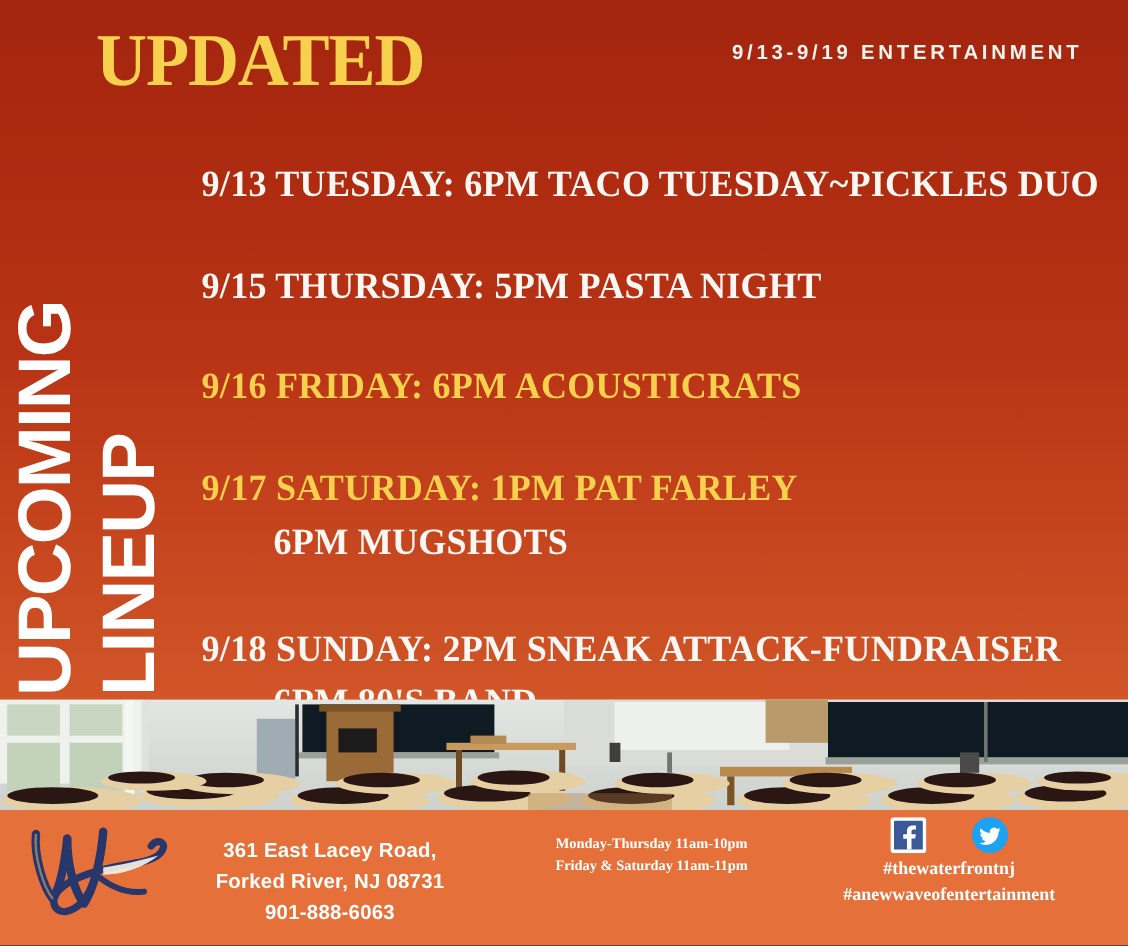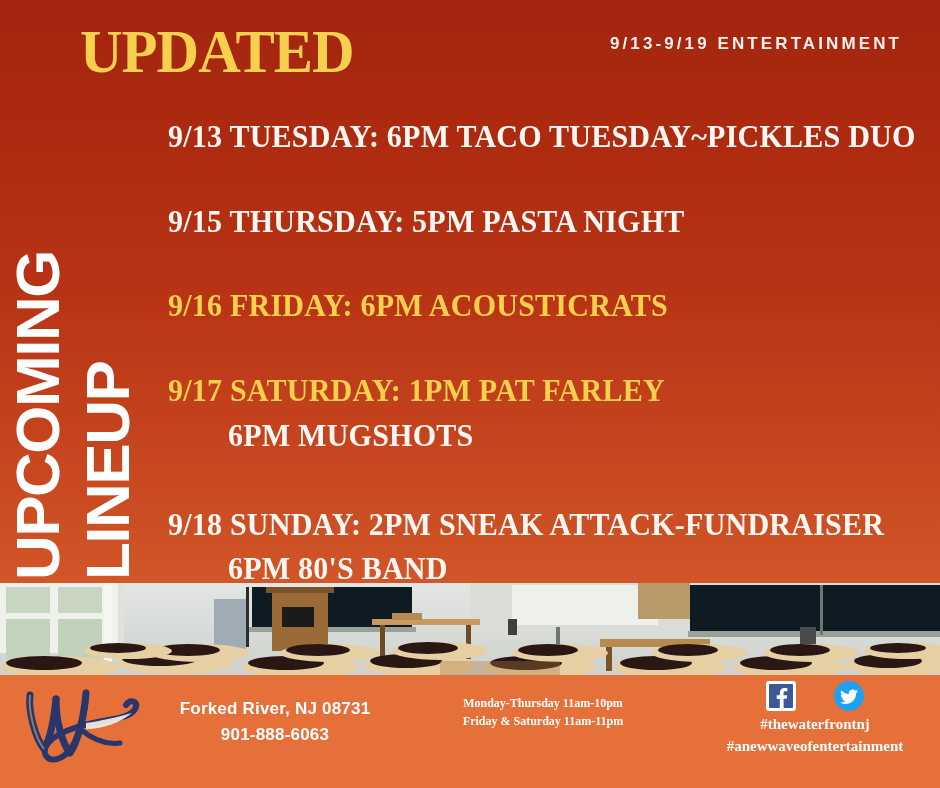--- a/index.html
+++ b/index.html
@@ -52,21 +52,21 @@
     letter-spacing:-1.5px;
     color:#ffffff;
     transform-box:border-box;
   }
   .vert-line.one{ left:58px; }
   .vert-line.two{ left:128px; }
 
   
   .lineup{
     position:absolute;
-    left:168px; top:120px;
+    left:168px; top:136px;
     width:760px;
   }
   .lu-row{
     font-family:"Liberation Serif", serif;
     font-weight:bold;
     font-size:31px;
     line-height:1.12;
     letter-spacing:.2px;
     white-space:nowrap;
     transform:scaleX(.97);
@@ -114,21 +114,21 @@
     position:absolute; left:398px; top:694px;
     width:290px;
     text-align:center;
     font-family:"Liberation Serif", serif;
     font-weight:bold;
     font-size:12px;
     line-height:1.54;
     color:#ffffff;
   }
   .social{
-    position:absolute; left:692px; top:680px;
+    position:absolute; left:668px; top:680px;
     width:246px;
     text-align:center;
   }
   .icons{
     display:flex; justify-content:center; gap:38px;
     height:32px; align-items:center;
     margin-bottom:2px;
   }
   .fb, .tw{ width:30px; height:30px; display:block; }
   .handles{
@@ -267,20 +267,21 @@
         <path d="M72 12 C70 40 62 66 48 74 C34 82 26 70 34 60 C46 46 76 40 100 36" stroke-width="6"></path>
         <path d="M100 36 C112 34 120 30 122 24 C124 18 116 16 112 22" stroke-width="6"></path>
         <path d="M66 46 C78 56 92 62 106 60" stroke-width="5"></path>
       </g>
       <path d="M72 40 C86 38 104 34 118 30 C106 40 88 46 72 46 Z" fill="#f3f0e6" opacity=".92"></path>
       <path d="M16 12 C14 30 22 56 30 66" stroke="#e8c27a" stroke-width="2" fill="none" opacity=".5"></path>
     </svg>
   </div>
 
   <div class="addr">
+    <div>361 East Lacey Road,</div>
     <div>Forked River, NJ  08731</div>
     <div>901-888-6063</div>
   </div>
 
   <div class="hours">
     <div>Monday-Thursday 11am-10pm</div>
     <div>Friday &amp; Saturday 11am-11pm</div>
   </div>
 
   <div class="social">

